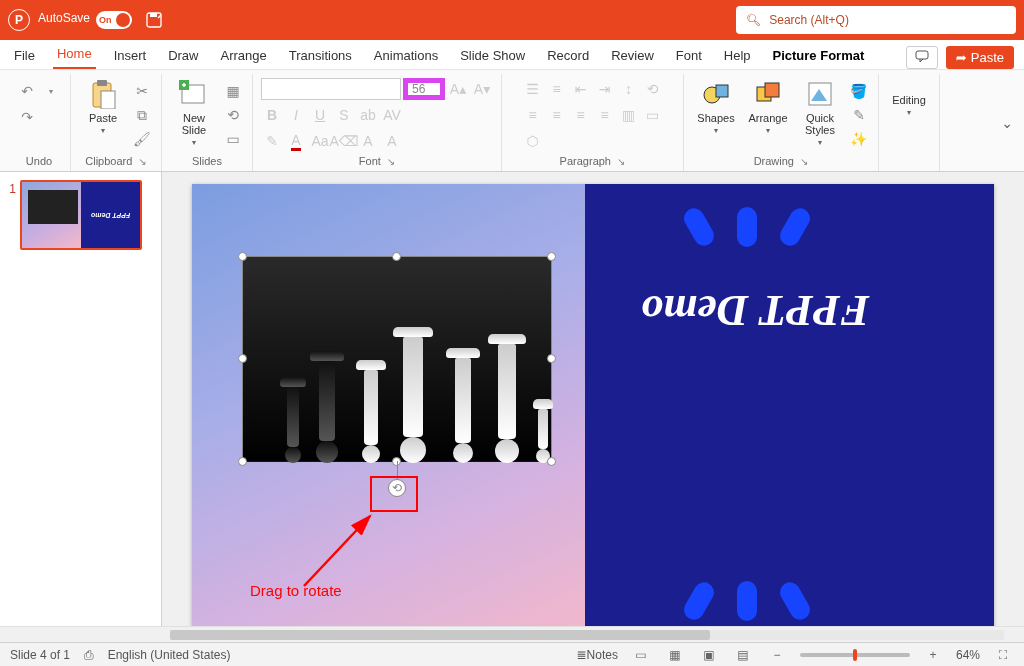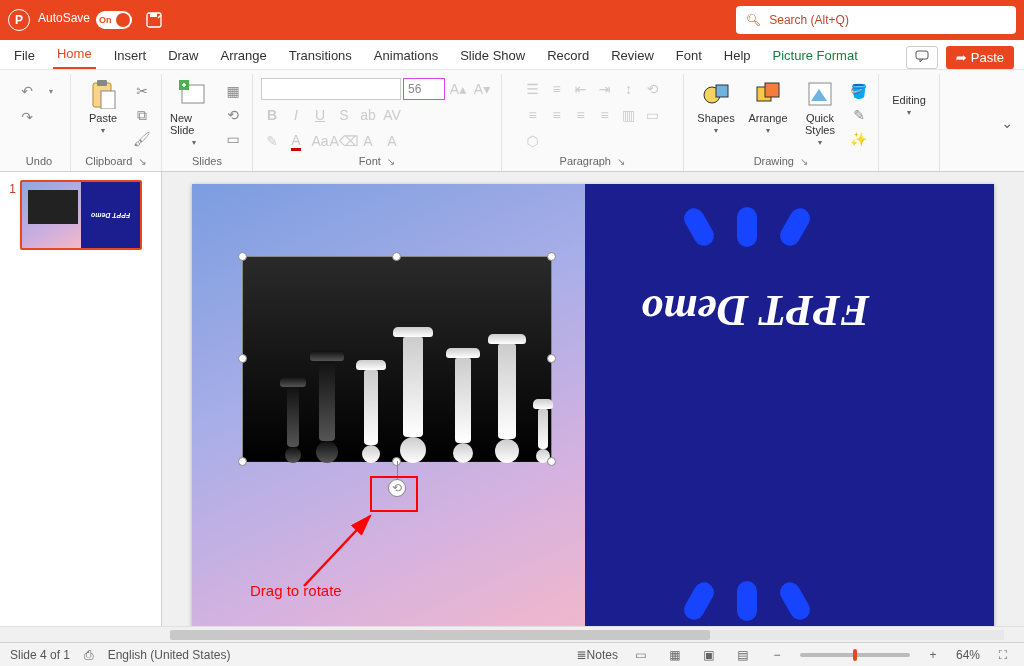--- a/index.html
+++ b/index.html
@@ -18,40 +18,40 @@
 .titlebar .searchbox { flex:0 0 280px; height:28px; background:#fff; border-radius:4px; display:flex; align-items:center; padding:0 10px; color:#b84a25; gap:8px; }
 .titlebar .spacer-right { flex:1; display:flex; justify-content:flex-end; align-items:center; gap:10px; }
 .titlebar .signin { background:#fff; color:#c0392b; border:1px solid #c0392b; padding:3px 12px; border-radius:3px; font-size:12px; font-weight:600;}
 .titlebar .win-btn { width:44px; height:32px; display:flex; align-items:center; justify-content:center; color:#fff; font-size:14px;}
 .titlebar .icon-btn { width:24px; height:24px; display:flex; align-items:center; justify-content:center;}
 
 
 .ribbon-tabs { height: 30px; background:#fff; display:flex; align-items:flex-end; padding:0 10px; gap:14px; font-size:13px; border-bottom:1px solid #e5e5e5; }
 .ribbon-tabs .tab { padding:5px 4px 6px; color:#333; cursor:pointer;}
 .ribbon-tabs .tab.active { color:#e94620; border-bottom:2px solid #e94620; font-weight:500;}
-.ribbon-tabs .tab.contextual { color:#15803d; }
+.ribbon-tabs .tab.contextual { color:#000000;font-weight:bold; }
 .ribbon-tabs .right-icons { margin-left:auto; display:flex; gap:8px; align-items:center;}
 .ribbon-tabs .comment-btn { border:1px solid #ccc; border-radius:3px; padding:3px 8px; font-size:13px;}
 .ribbon-tabs .share-btn { background:#e94620; color:#fff; border-radius:3px; padding:4px 10px; font-size:13px; display:flex; align-items:center; gap:4px;}
 
 
 .ribbon { height: 102px; background:#fafafa; border-bottom:1px solid #d0d0d0; display:flex; padding:4px 0 0 8px; }
 .rgroup { display:flex; flex-direction:column; align-items:center; border-right:1px solid #e3e3e3; padding:0 8px 2px; }
 .rgroup .body { flex:1; display:flex; align-items:flex-start; gap:4px;}
 .rgroup .label { font-size:11px; color:#666; padding:1px 0 2px; display:flex; gap:6px; align-items:center;}
 .rgroup .label .launcher { font-size:10px; color:#888;}
 .bigbtn { display:flex; flex-direction:column; align-items:center; width:48px; gap:2px; font-size:11px; color:#333; padding-top:4px;}
 .bigbtn .ic { width:32px; height:32px; display:flex; align-items:center; justify-content:center; }
 .bigbtn .caret { font-size:8px; color:#666;}
 .smbtn { width:22px; height:22px; display:flex; align-items:center; justify-content:center; color:#888; font-size:14px; border-radius:3px;}
 .smbtn.disabled { color:#ccc; }
 .col { display:flex; flex-direction:column; gap:2px;}
 .row { display:flex; gap:2px; align-items:center;}
 .fontsel { width:140px; height:22px; border:1px solid #ccc; background:#fff; font-size:12px; padding:0 4px; color:#888;}
-.sizesel { width:42px; height:22px; border:1px solid #d946ef; background:#fff; font-size:12px; padding:4px 4px; color:#888; text-align:left;}
+.sizesel { width:42px; height:22px; border:5px solid #d946ef; background:#fff; font-size:12px; padding:4px 4px; color:#888; text-align:left;}
 .chevron { width:26px; display:flex; justify-content:center; align-items:center; color:#666; font-size:14px; align-self:center; margin-left:auto; padding-right:8px;}
 
 
 .main { flex:1; display:flex; background:#f0f0f0; overflow:hidden;}
 .thumb-pane { width:162px; background:#fff; border-right:1px solid #d0d0d0; padding-top:8px;}
 .thumb-wrap { display:flex; align-items:flex-start; gap:4px; padding:0 6px 0 4px;}
 .thumb-wrap .num { font-size:12px; color:#c0392b; width:12px; text-align:right; padding-top:2px;}
 .thumb { width:122px; height:70px; border:2px solid #e94620; border-radius:2px; background:linear-gradient(150deg,#8fa8dd 0%, #c9aee0 45%, #f6b8c8 75%); position:relative; overflow:hidden;}
 .thumb .right-half { position:absolute; left:50%; top:0; bottom:0; right:0; background:#1a1e8e; display:flex; align-items:center; justify-content:center;}
 .thumb .right-half span { color:#fff; font-style:italic; font-weight:bold; font-size:7px; transform:rotate(180deg);}
@@ -196,21 +196,21 @@
   <div class="rgroup">
     <div class="body">
       <div class="bigbtn">
         <div class="ic">
             <svg width="30" height="28" viewBox="0 0 30 28">
               <rect x="3" y="5" width="22" height="18" fill="#fff" stroke="#888"></rect>
               <rect x="0" y="0" width="10" height="10" fill="#4caf50"></rect>
               <path d="M3 5 h4 M5 3 v4" stroke="#fff" stroke-width="1.5"></path>
             </svg>
           </div>
-        <span style="line-height:1.1;">New Slide</span>
+        <span style="text-align:center;line-height:1.1;">New Slide</span>
           <span class="caret">▾</span>
       </div>
       <div class="col" style="padding-top:6px;">
         <div class="smbtn">▦</div>
         <div class="smbtn">⟲</div>
         <div class="smbtn">▭</div>
       </div>
     </div>
     <div class="label">Slides</div>
   </div>

